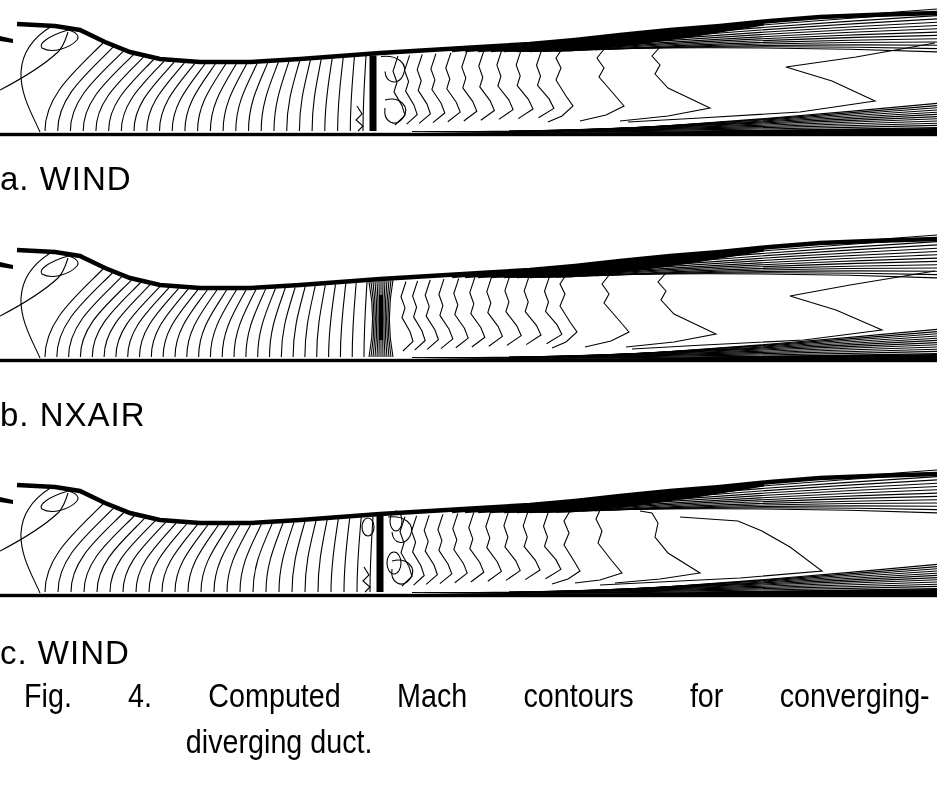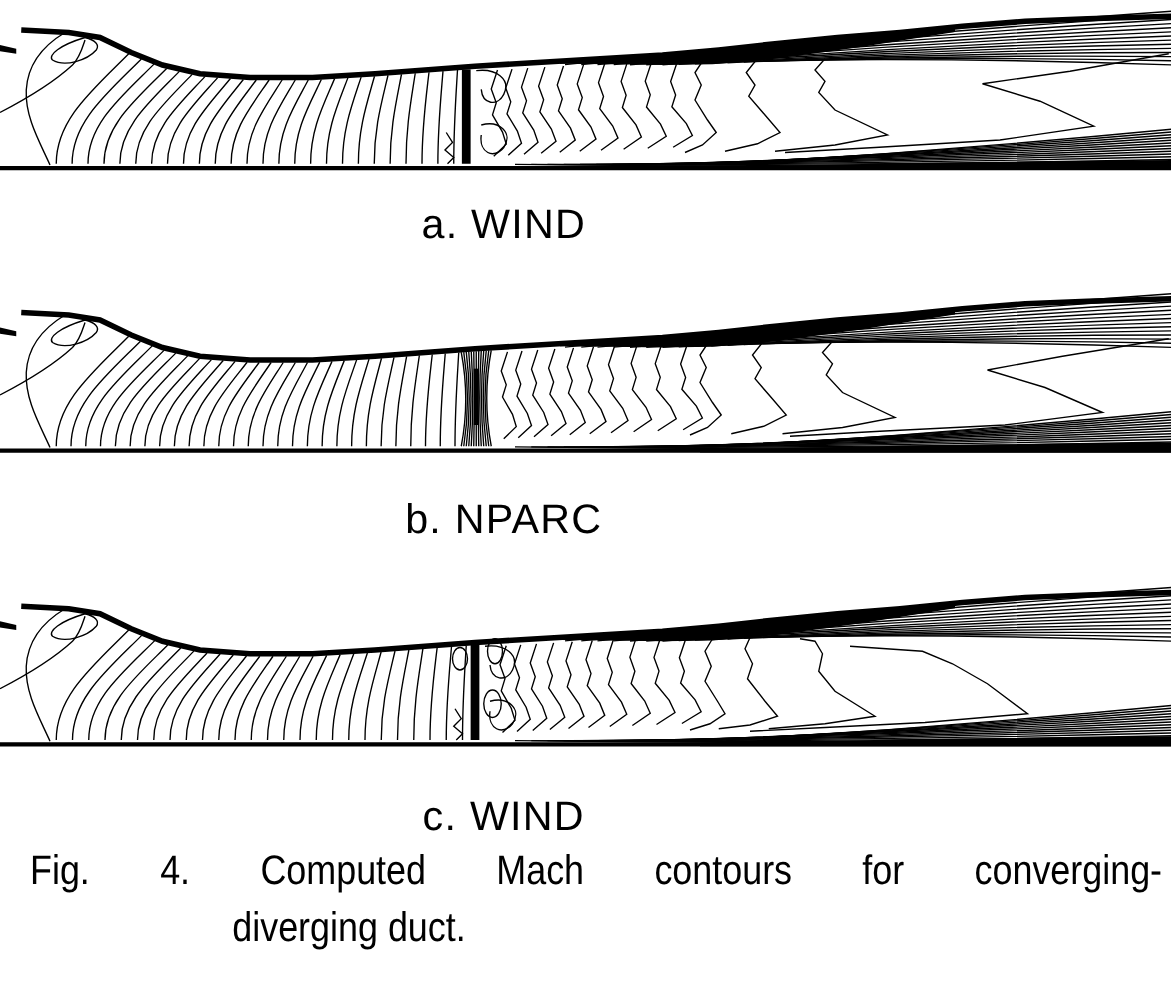--- a/index.html
+++ b/index.html
@@ -8,21 +8,20 @@
     width:937px;height:793px;
     background:#ffffff;
     color:#000000;
     font-family:"Liberation Sans","DejaVu Sans",sans-serif;
     overflow:hidden;
   }
   .panel{position:absolute;left:0;width:937px;height:136px;}
   .panel svg{display:block;}
   .panel-label{
     position:absolute;left:0;width:806px;
-    text-align:center;
     font-size:33px;
     letter-spacing:1px;
     white-space:pre;
   }
   .caption{position:absolute;top:673px;left:24px;}
   .cap-inner{
     width:1041px;
     transform:scaleX(0.87);
     transform-origin:0 0;
     font-size:33px;
@@ -211,21 +210,21 @@
         <path d="M491.8,48.4 L486.8,63.7 L490.8,74.9 L487.8,84.7 L498.2,98.6 L502.4,108.4 L488.8,118.2" fill="none" stroke="#000000" stroke-width="1.1" stroke-linejoin="miter" stroke-linecap="butt"></path>
         <path d="M509.9,47.3 L504.9,62.7 L508.9,73.9 L505.9,83.7 L516.8,97.8 L521.2,107.6 L506.9,117.4" fill="none" stroke="#000000" stroke-width="1.1" stroke-linejoin="miter" stroke-linecap="butt"></path>
         <path d="M529.2,47.8 L524.2,62.9 L528.2,73.9 L525.2,83.6 L536.4,97.3 L541.0,107.0 L526.2,116.6" fill="none" stroke="#000000" stroke-width="1.1" stroke-linejoin="miter" stroke-linecap="butt"></path>
         <path d="M549.5,48.4 L544.5,63.2 L548.5,74.0 L545.5,83.4 L557.1,96.9 L561.9,106.4 L546.5,115.8" fill="none" stroke="#000000" stroke-width="1.1" stroke-linejoin="miter" stroke-linecap="butt"></path>
         <path d="M566.0,47.0 L560.0,56.0 L565.0,66.0 L560.0,78.0 L570.0,94.0 L577.0,104.0 L566.0,114.0 L552.0,120.0" fill="none" stroke="#000000" stroke-width="1.1" stroke-linejoin="miter" stroke-linecap="butt"></path>
         <path d="M610.0,46.0 L602.0,56.0 L609.0,66.0 L604.0,75.0 L617.0,90.0 L629.0,104.0 L611.0,113.0 L585.0,119.0" fill="none" stroke="#000000" stroke-width="1.1" stroke-linejoin="miter" stroke-linecap="butt"></path>
         <path d="M666.0,45.0 L658.0,54.0 L666.0,63.0 L661.0,72.0 L674.0,86.0 L716.0,106.0 L674.0,114.0 L626.0,119.0" fill="none" stroke="#000000" stroke-width="1.1" stroke-linejoin="miter" stroke-linecap="butt"></path>
         <path d="M935.0,43.0 L850.0,57.0 L790.0,68.0 L836.0,82.0 L882.0,102.0 L804.0,112.0 L704.0,117.0 L632.0,121.0" fill="none" stroke="#000000" stroke-width="1.1" stroke-linejoin="miter" stroke-linecap="butt"></path>
       </svg>
     </div>
-  <div class="panel-label" style="top:396px">b. NPARC</div>
+  <div class="panel-label" style="top:396px">b. NXAIR</div>
 
   <div class="panel" style="top:463px">
       <svg viewBox="0 0 937 136" width="937" height="136">
         <path d="M0,34 L13,37 L13,41 L0,39 Z" fill="#000000" stroke="none"></path>
         <path d="M452,49.7 Q695,24.3 937,7.0" fill="none" stroke="#000000" stroke-width="1.1" stroke-linejoin="miter" stroke-linecap="butt"></path>
         <path d="M465,49.7 Q701,26.0 937,10.3" fill="none" stroke="#000000" stroke-width="1.1" stroke-linejoin="miter" stroke-linecap="butt"></path>
         <path d="M478,49.7 Q708,27.7 937,13.6" fill="none" stroke="#000000" stroke-width="1.1" stroke-linejoin="miter" stroke-linecap="butt"></path>
         <path d="M491,49.7 Q714,29.3 937,16.9" fill="none" stroke="#000000" stroke-width="1.1" stroke-linejoin="miter" stroke-linecap="butt"></path>
         <path d="M504,49.8 Q721,31.0 937,20.2" fill="none" stroke="#000000" stroke-width="1.1" stroke-linejoin="miter" stroke-linecap="butt"></path>
         <path d="M517,49.8 Q727,32.6 937,23.5" fill="none" stroke="#000000" stroke-width="1.1" stroke-linejoin="miter" stroke-linecap="butt"></path>

